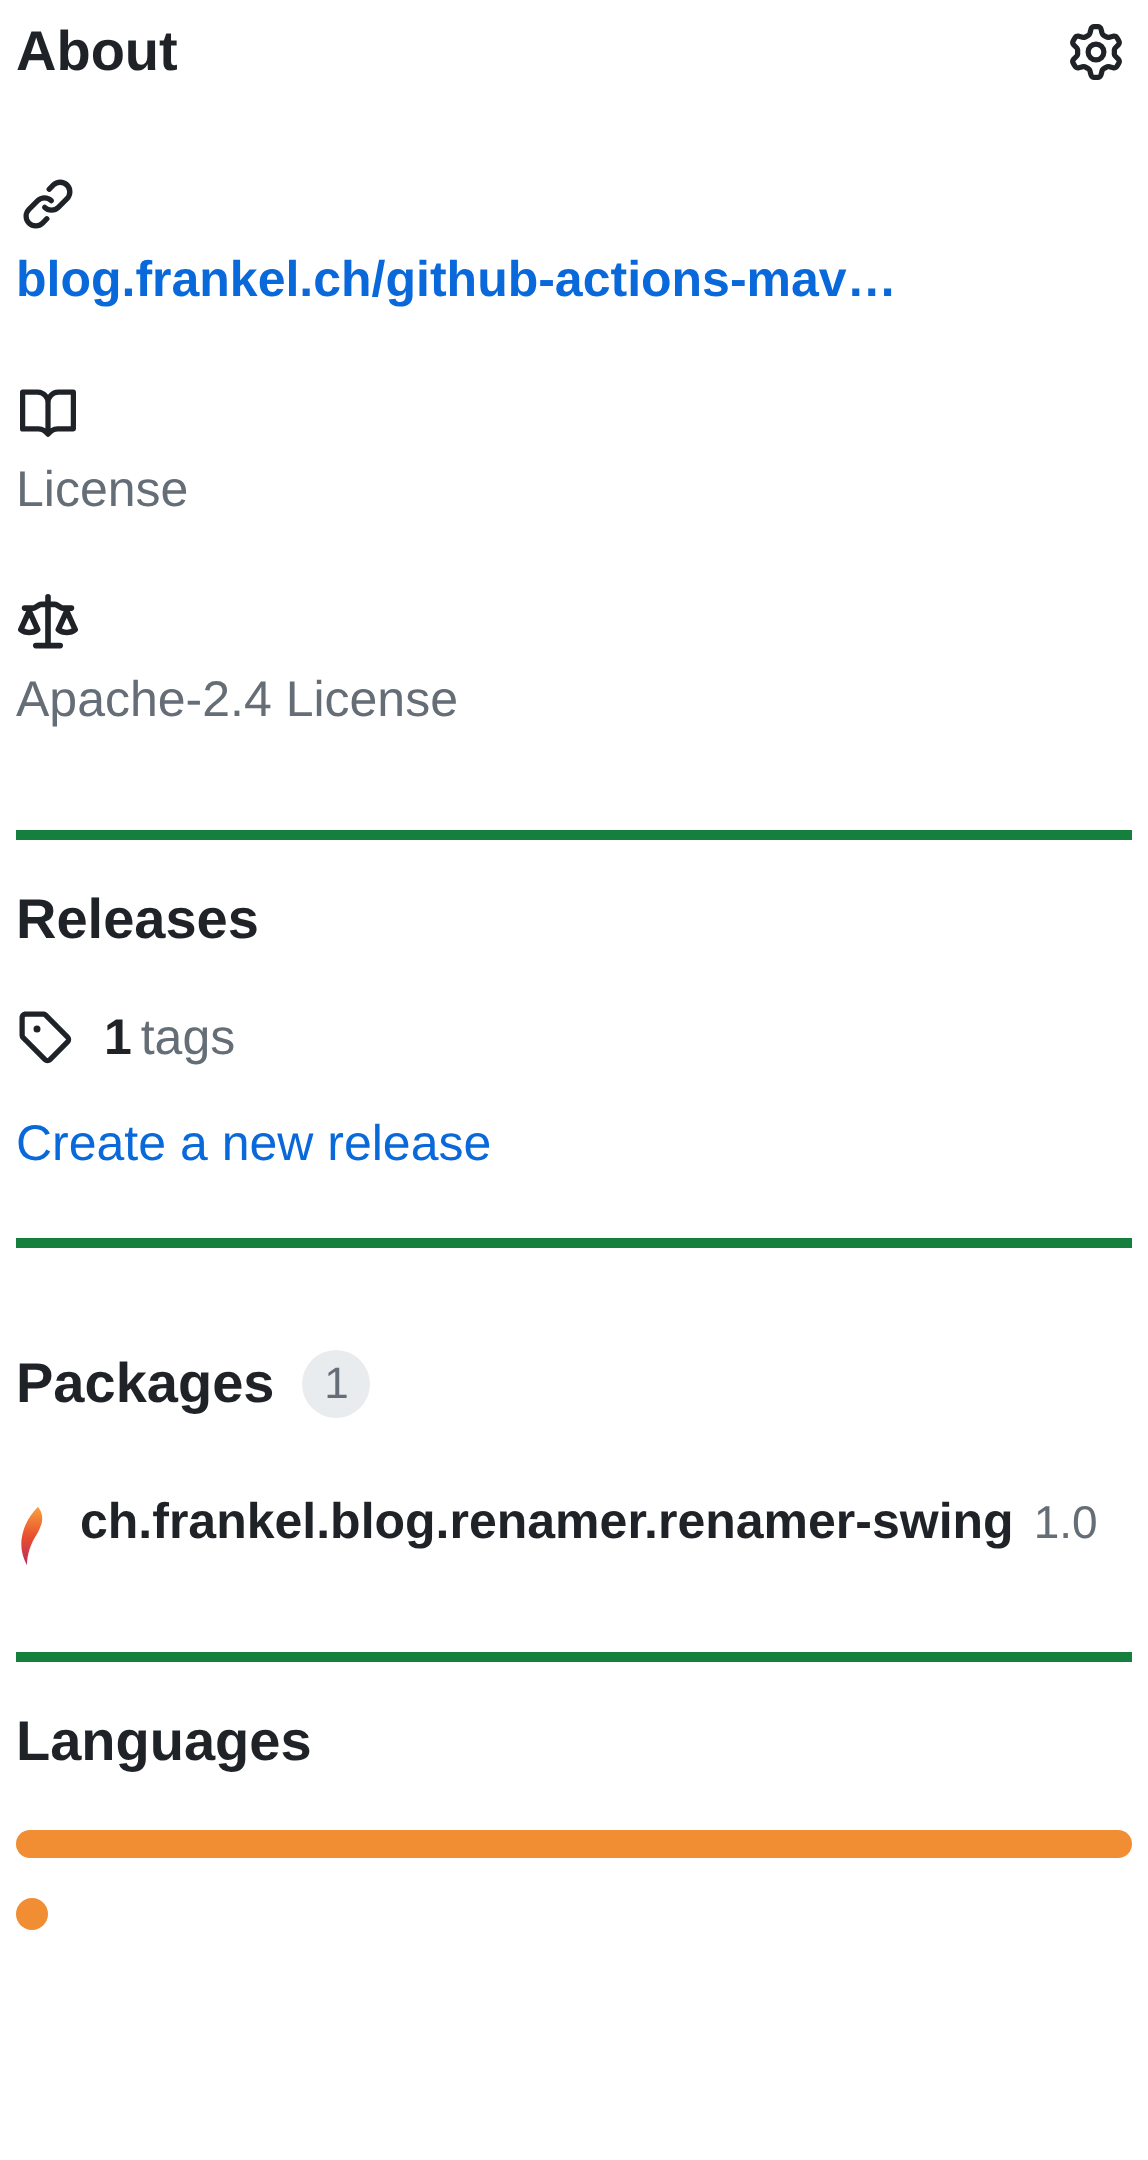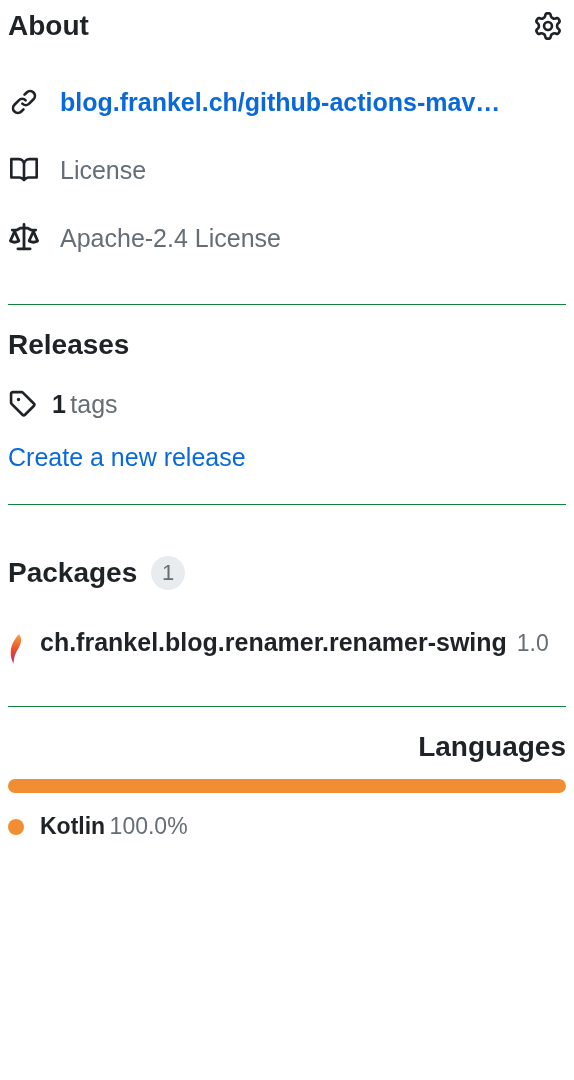--- a/index.html
+++ b/index.html
@@ -11,21 +11,21 @@
       font-family: -apple-system, BlinkMacSystemFont, "Segoe UI", Helvetica, Arial, sans-serif;
       background: #ffffff;
       color: #24292e;
       width: 574px;
       padding: 8px;
     }
     .section {
       padding-bottom: 24px;
     }
     .section + .section {
-      border-top: 1px solid #15803d;
+      border-top: 5px solid #15803d;
       padding-top: 24px;
       margin-top: 8px;
     }
     .section-header {
       display: flex;
       align-items: center;
       justify-content: space-between;
       margin-bottom: 24px;
     }
     .section-title {
@@ -38,23 +38,24 @@
       border: none;
       padding: 4px;
       cursor: pointer;
       color: #1f2328;
     }
     .gear-btn svg {
       display: block;
     }
     .about-row {
       display: flex;
-      align-items: center;
-      gap: 20px;
+      align-items: flex-start;
+      gap: 8px;
       padding: 18px 0;
+      flex-direction: column;
     }
     .about-row .icon {
       flex: 0 0 32px;
       width: 32px;
       height: 32px;
       color: #1f2328;
       display: flex;
       align-items: center;
       justify-content: center;
     }
@@ -251,26 +252,22 @@
         <path d="M12 0 C8 4 4 10 3 18 C2.5 24 4 28 6 32 C6 26 8 20 12 14 C14 10 16 5 12 0 Z" fill="url(#fg)"></path>
       </svg>
     </span>
     <div>
       <span class="pkg-name">ch.frankel.blog.renamer.renamer-swing</span><span class="pkg-version">1.0</span>
     </div>
   </div>
 </div>
 
 <div class="section" style="border-bottom:none;">
-  <div class="section-header" style="margin-bottom:16px;justify-content:flex-end;">
+  <div class="section-header" style="margin-bottom:28px;">
     <h2 class="section-title">Languages</h2>
   </div>
   <div class="lang-bar">
     <div class="lang-fill" style="width:100%"></div>
   </div>
   <div class="lang-item">
     <span class="lang-dot"></span>
-    <span>
-      <span class="lang-name">Kotlin</span>
-      <span class="lang-pct">100.0%</span>
-    </span>
   </div>
 </div>
 
 </body></html>

